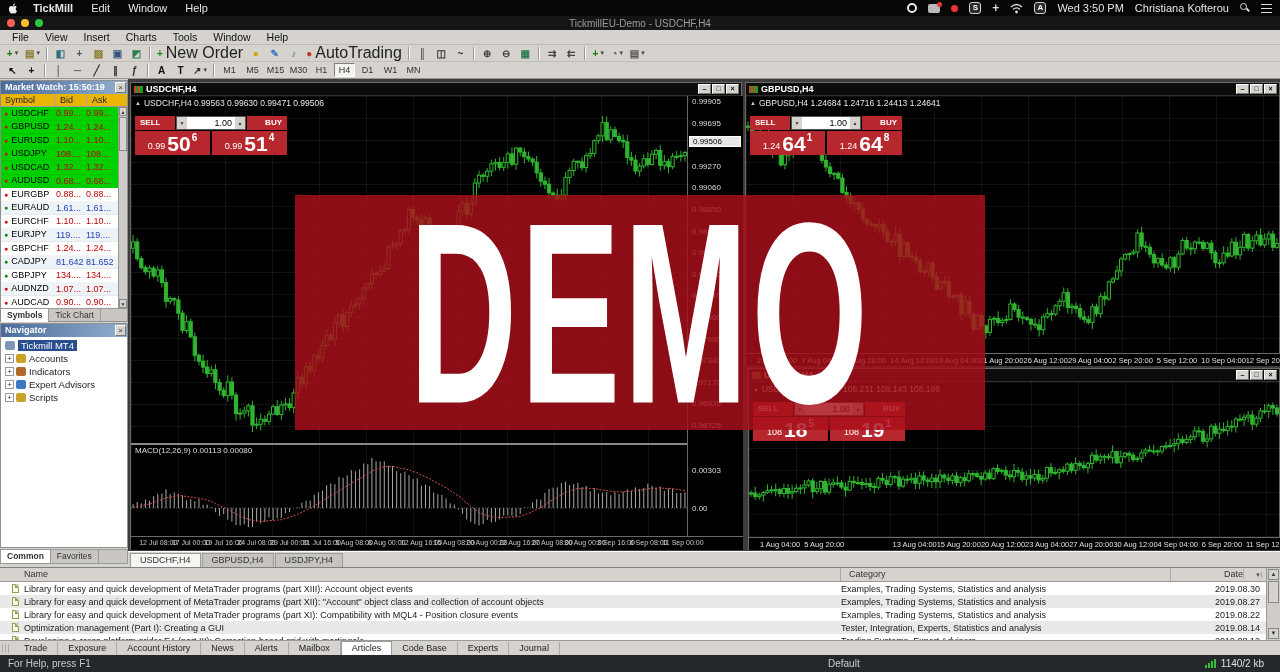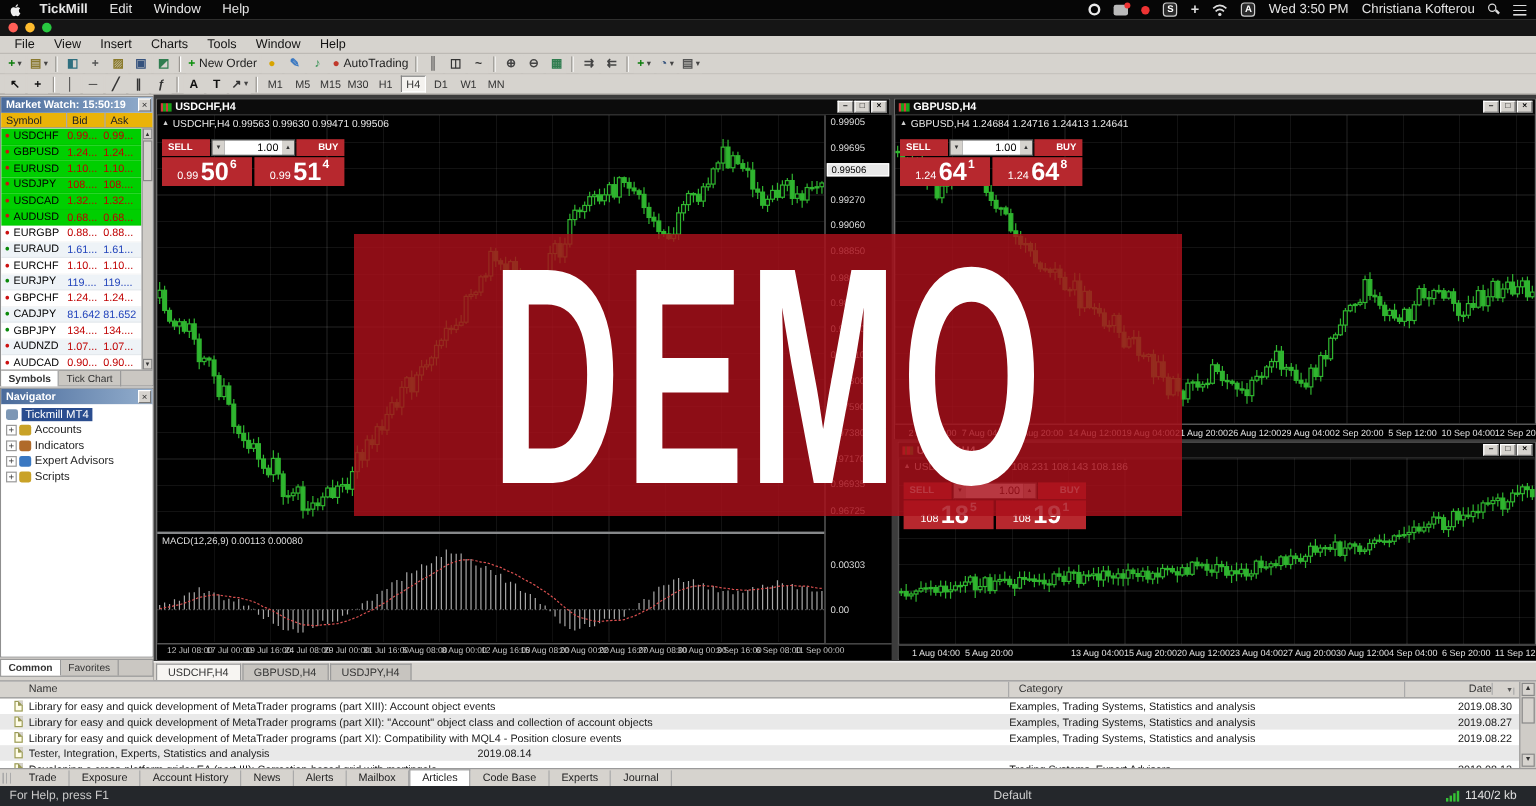--- a/index.html
+++ b/index.html
@@ -29,21 +29,21 @@
 .tl.r{left:7px;background:#ff5f57}.tl.y{left:21px;background:#febc2e}.tl.g{left:35px;background:#28c840}
 .win-title{position:absolute;left:0;right:0;text-align:center;top:2px;color:#9b9b9b;font-size:10px}
 
 .menu-bar{position:absolute;left:0;top:30px;width:1280px;height:15px;background:#d6d3ce;border-bottom:1px solid #bdbab5;display:flex;align-items:center;padding-left:4px}
 .mitem{padding:0 8px;font-size:10.5px;color:#111}
 .toolbar{position:absolute;left:0;width:1280px;height:17px;background:#d6d3ce;display:flex;align-items:center;padding-left:3px}
 #toolbar-main{top:45px;border-bottom:1px solid #c2bfba}
 #toolbar-draw{top:62px;border-bottom:1px solid #9a9792}
 .tbtn{height:15px;min-width:17px;display:inline-flex;align-items:center;justify-content:center;border:1px solid transparent;margin:0 1px;padding:0 1px;background:#d6d3ce}
 .tglyph{font-size:10px;line-height:13px;font-weight:bold}
-.tlabel{font-size:10px;color:#222;margin-left:3px}
+.tlabel{font-size:16px;color:#222;margin-left:3px}
 .tdrop{font-size:7px;color:#444;margin-left:2px}
 .tsep{width:2px;height:13px;border-left:1px solid #9a9792;border-right:1px solid #fff;margin:0 3px}
 .tf{min-width:21px;height:14px;font-size:9px;color:#333;text-align:center;line-height:13px;border:1px solid transparent;margin:0 1px}
 .tf.active{background:#f4f2ef;border-color:#808080 #fff #fff #808080}
 
 .workspace{position:absolute;left:0;top:79px;width:1280px;height:488px;background:#d6d3ce}
 .left-col{position:absolute;left:0;top:0;width:128px;height:488px;background:#d6d3ce}
 .panel{position:absolute;left:0;width:128px;border:1px solid #8f8f8f;background:#fff}
 .ptitle{height:13px;background:linear-gradient(90deg,#4a6b9b,#93aecd);color:#fff;font-size:9px;font-weight:bold;line-height:13px;padding-left:4px;position:relative}
 .pclose{position:absolute;right:1px;top:1px;width:11px;height:11px;background:#d6d3ce;color:#333;border:1px solid;border-color:#fff #777 #777 #fff;font-size:8px;line-height:9px;text-align:center;font-weight:normal}
@@ -184,20 +184,21 @@
         <i></i>
       </span>
     <span class="mic lines"></span>
   </div>
 </div>
 
 <div class="win-titlebar">
   <span class="tl r"></span>
   <span class="tl y"></span>
   <span class="tl g"></span>
+  <span class="win-title">TickmillEU-Demo - USDCHF,H4</span>
 </div>
 
 <div class="menu-bar" id="menu-bar">
     <span class="mitem">File</span>
     <span class="mitem">View</span>
     <span class="mitem">Insert</span>
     <span class="mitem">Charts</span>
     <span class="mitem">Tools</span>
     <span class="mitem">Window</span>
     <span class="mitem">Help</span>
@@ -1672,20 +1673,21 @@
         <span class="tr-date">2019.08.27</span>
       </div>
       <div class="tbrow">
         <span class="doc"></span>
         <span class="tr-name">Library for easy and quick development of MetaTrader programs (part XI): Compatibility with MQL4 - Position closure events</span>
         <span class="tr-cat">Examples, Trading Systems, Statistics and analysis</span>
         <span class="tr-date">2019.08.22</span>
       </div>
       <div class="tbrow alt">
         <span class="doc"></span>
+        <span class="tr-name">Optimization management (Part I): Creating a GUI</span>
         <span class="tr-cat">Tester, Integration, Experts, Statistics and analysis</span>
         <span class="tr-date">2019.08.14</span>
       </div>
       <div class="tbrow">
         <span class="doc"></span>
         <span class="tr-name">Developing a cross-platform grider EA (part III): Correction-based grid with martingale</span>
         <span class="tr-cat">Trading Systems, Expert Advisors</span>
         <span class="tr-date">2019.08.12</span>
       </div>
     </div>

